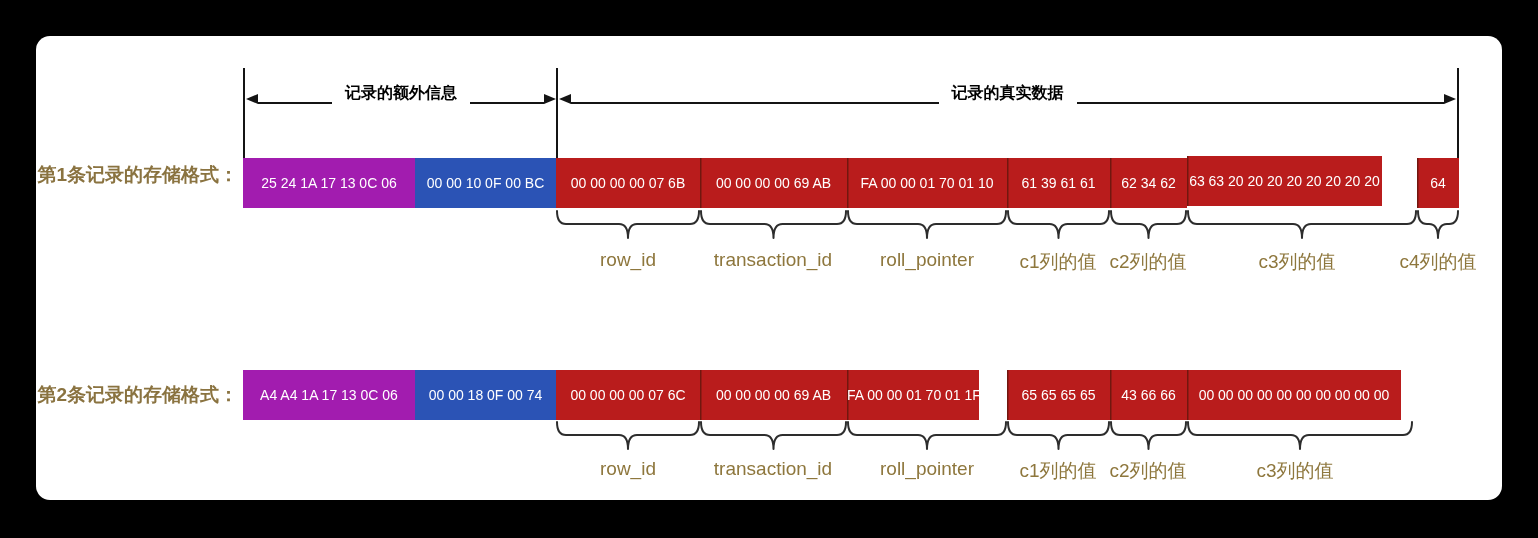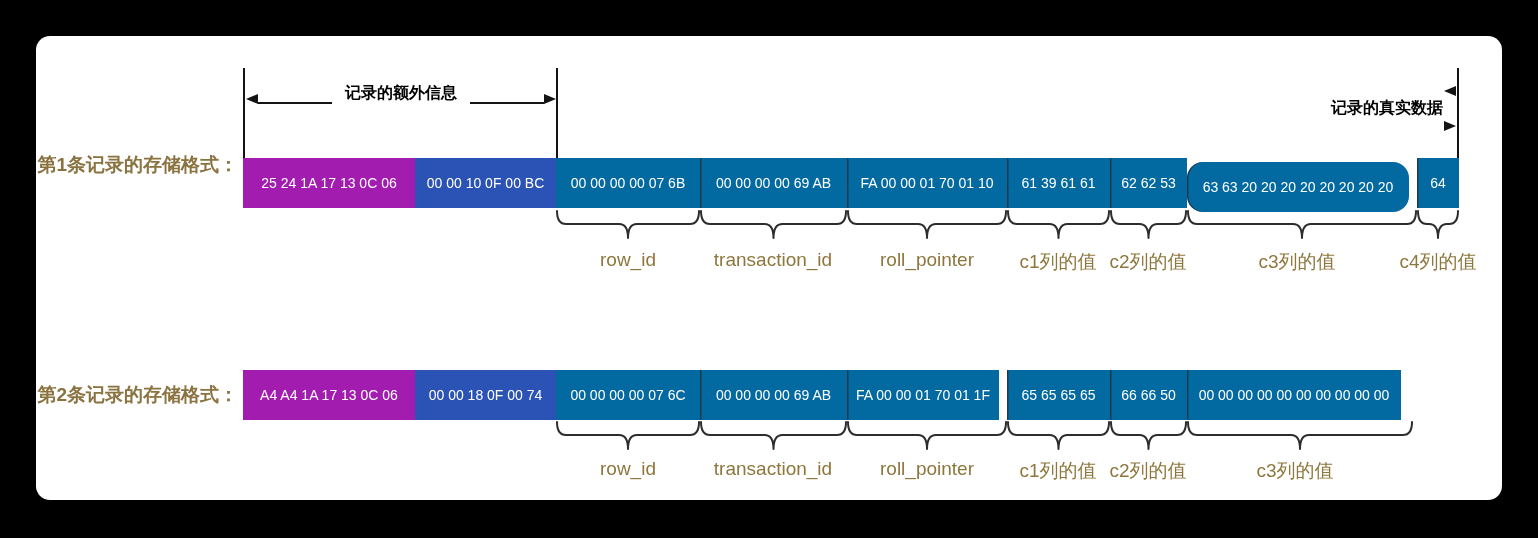--- a/index.html
+++ b/index.html
@@ -12,21 +12,21 @@
     position:absolute;left:36px;top:36px;width:1466px;height:464px;
     background:#ffffff;border-radius:14px;
   }
   
   .cell{
     position:absolute;height:50px;line-height:50px;text-align:center;
     color:#ffffff;font-size:14px;white-space:nowrap;overflow:hidden;
   }
   .c-lb{background:#a21caf;}
   .c-db{background:#2b53b5;}
-  .c-or{background:#0369a1;}
+  .c-or{background:#b91c1c;}
   .sep{box-shadow:inset 1.5px 0 0 rgba(55,20,5,.55);}
   
   .title{
     position:absolute;width:208px;left:30px;text-align:right;
     font-size:19px;font-weight:700;color:#8a7340;white-space:nowrap;
   }
   .flabel{
     position:absolute;width:160px;text-align:center;
     font-size:19px;color:#8e773d;white-space:nowrap;
   }
@@ -51,57 +51,57 @@
 <div class="vline" style="left:1457px;top:68px;height:90px;"></div>
 
 <div class="dim" style="left:246px;top:86px;width:310px;">
   <span class="tri tri-l"></span>
   <span class="ln"></span>
   <span class="lbl">记录的额外信息</span>
   <span class="ln"></span>
   <span class="tri tri-r"></span>
 </div>
 
-<div class="dim" style="left:559px;top:86px;width:897px;flex-direction:column;">
+<div class="dim" style="left:559px;top:86px;width:897px;">
   <span class="tri tri-l"></span>
   <span class="ln"></span>
   <span class="lbl">记录的真实数据</span>
   <span class="ln"></span>
   <span class="tri tri-r"></span>
 </div>
 
-<div class="title" style="top:152px;">第1条记录的存储格式：</div>
+<div class="title" style="top:162px;">第1条记录的存储格式：</div>
 
 <div class="cell c-lb" style="left:243px;top:158px;width:172px;">25 24 1A 17 13 0C 06</div>
 <div class="cell c-db" style="left:415px;top:158px;width:141px;">00 00 10 0F 00 BC</div>
 <div class="cell c-or" style="left:556px;top:158px;width:144px;">00 00 00 00 07 6B</div>
 <div class="cell c-or sep" style="left:700px;top:158px;width:147px;">00 00 00 00 69 AB</div>
 <div class="cell c-or sep" style="left:847px;top:158px;width:160px;">FA 00 00 01 70 01 10</div>
 <div class="cell c-or sep" style="left:1007px;top:158px;width:103px;">61 39 61 61</div>
-<div class="cell c-or sep" style="left:1110px;top:158px;width:77px;">62 62 53</div>
-<div class="cell c-or sep" style="left:1187px;top:162px;width:222px;border-radius:16px;">63 63 20 20 20 20 20 20 20 20</div>
+<div class="cell c-or sep" style="left:1110px;top:158px;width:77px;">62 34 62</div>
+<div class="cell c-or sep" style="left:1187px;top:156px;width:195px;">63 63 20 20 20 20 20 20 20 20</div>
 <div class="cell c-or sep" style="left:1417px;top:158px;width:42px;">64</div>
 
 <div class="flabel" style="left:548px;top:249px;">row_id</div>
 <div class="flabel" style="left:693px;top:249px;">transaction_id</div>
 <div class="flabel" style="left:847px;top:249px;">roll_pointer</div>
 <div class="flabel" style="left:978px;top:249px;">c1列的值</div>
 <div class="flabel" style="left:1068px;top:249px;">c2列的值</div>
 <div class="flabel" style="left:1217px;top:249px;">c3列的值</div>
 <div class="flabel" style="left:1358px;top:249px;">c4列的值</div>
 
 <div class="title" style="top:382px;">第2条记录的存储格式：</div>
 
 <div class="cell c-lb" style="left:243px;top:370px;width:172px;">A4 A4 1A 17 13 0C 06</div>
 <div class="cell c-db" style="left:415px;top:370px;width:141px;">00 00 18 0F 00 74</div>
 <div class="cell c-or" style="left:556px;top:370px;width:144px;">00 00 00 00 07 6C</div>
 <div class="cell c-or sep" style="left:700px;top:370px;width:147px;">00 00 00 00 69 AB</div>
-<div class="cell c-or sep" style="left:847px;top:370px;width:152px;">FA 00 00 01 70 01 1F</div>
+<div class="cell c-or sep" style="left:847px;top:370px;width:132px;">FA 00 00 01 70 01 1F</div>
 <div class="cell c-or sep" style="left:1007px;top:370px;width:103px;">65 65 65 65</div>
-<div class="cell c-or sep" style="left:1110px;top:370px;width:77px;">66 66 50</div>
+<div class="cell c-or sep" style="left:1110px;top:370px;width:77px;">43 66 66</div>
 <div class="cell c-or sep" style="left:1187px;top:370px;width:214px;">00 00 00 00 00 00 00 00 00 00</div>
 
 <div class="flabel" style="left:548px;top:458px;">row_id</div>
 <div class="flabel" style="left:693px;top:458px;">transaction_id</div>
 <div class="flabel" style="left:847px;top:458px;">roll_pointer</div>
 <div class="flabel" style="left:978px;top:458px;">c1列的值</div>
 <div class="flabel" style="left:1068px;top:458px;">c2列的值</div>
 <div class="flabel" style="left:1215px;top:458px;">c3列的值</div>
 
 <svg class="overlay" width="1538" height="538">

